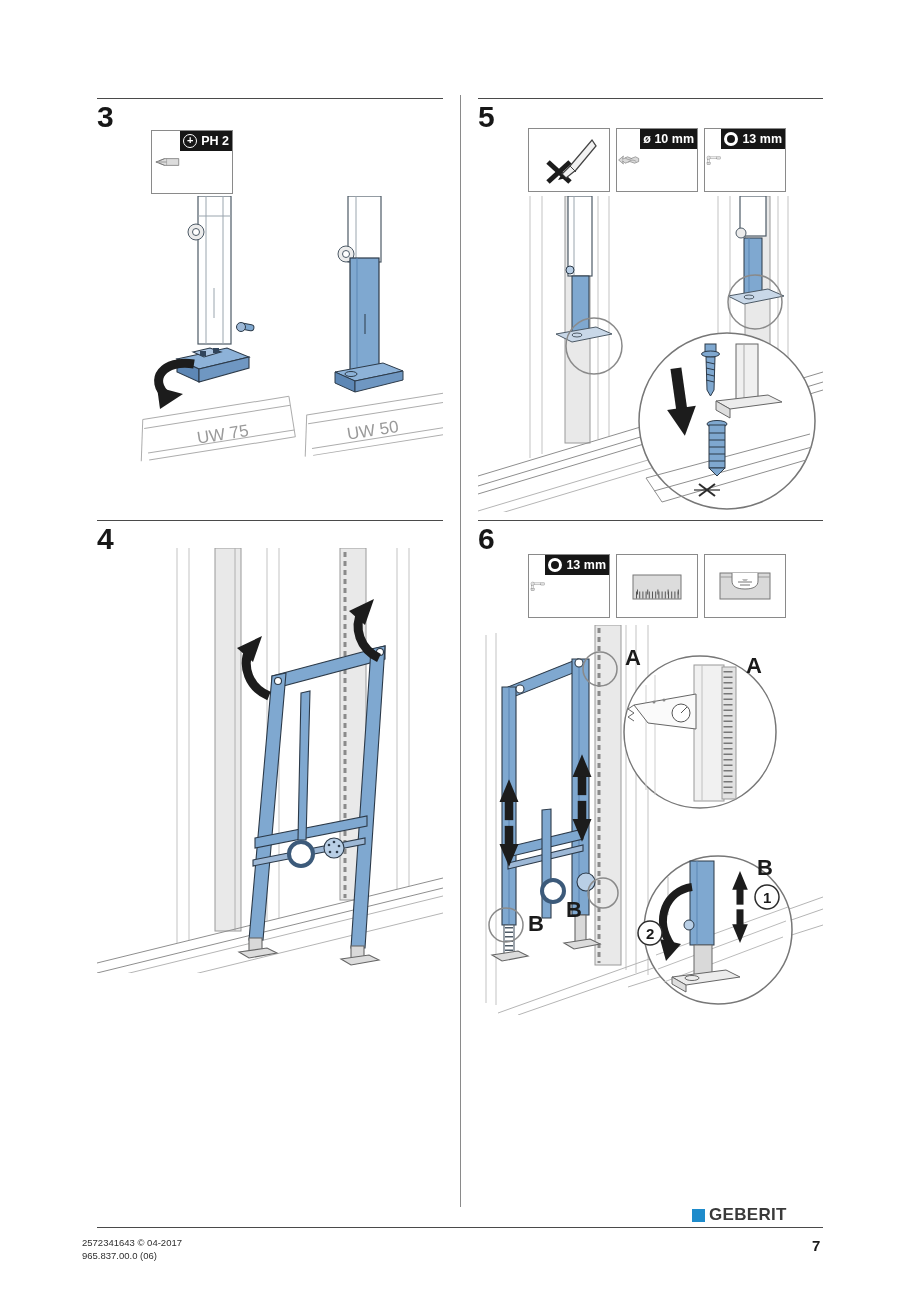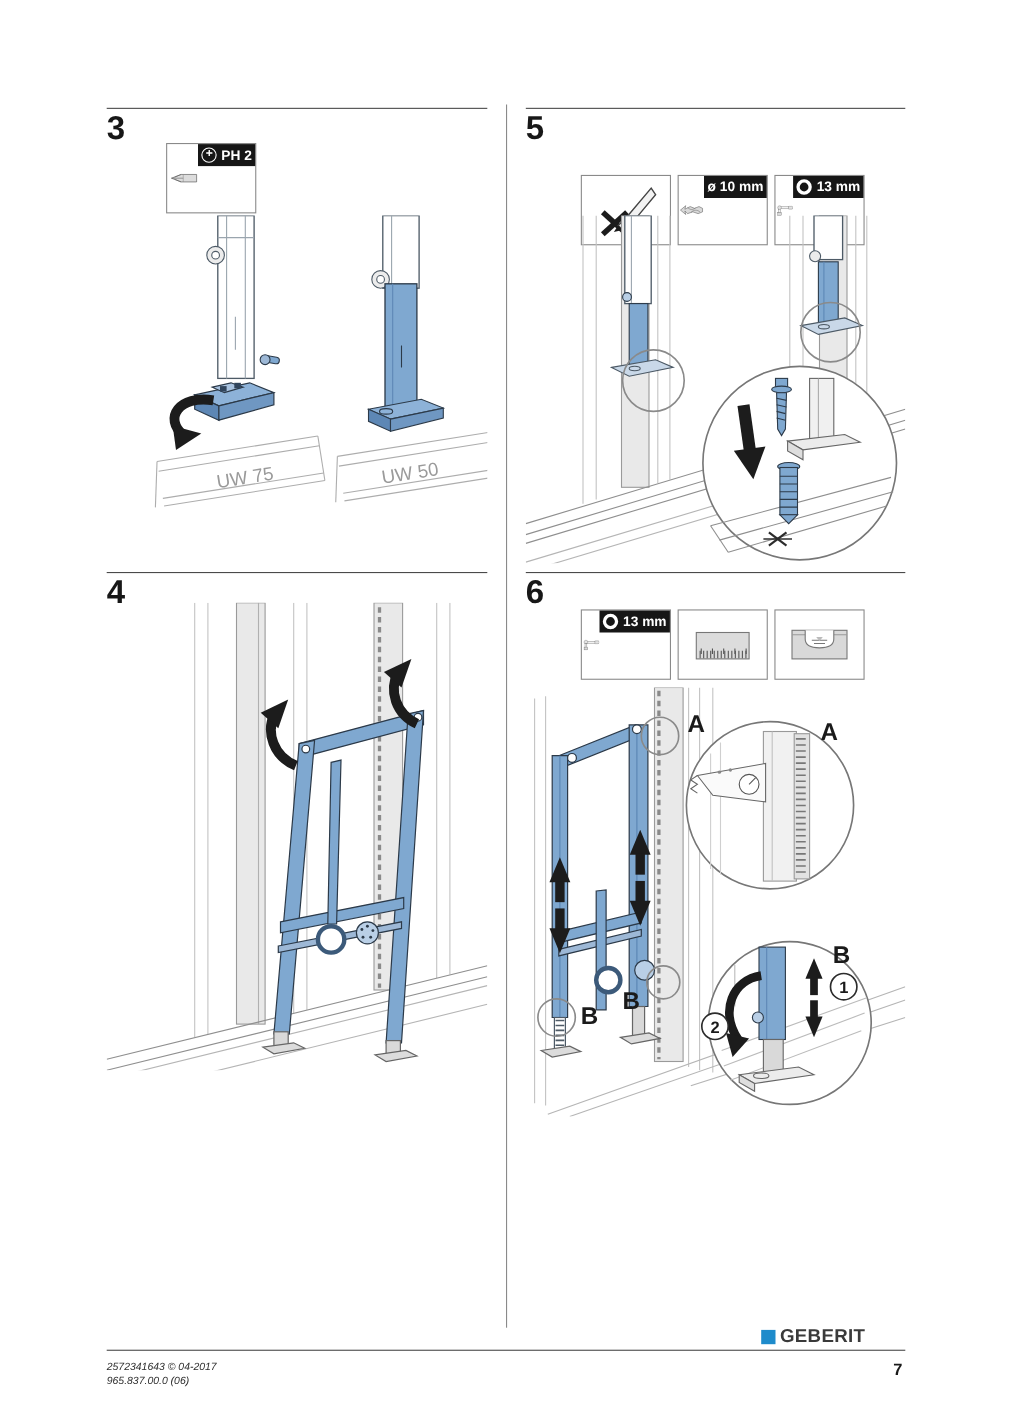--- a/index.html
+++ b/index.html
@@ -121,21 +121,21 @@
       <polygon points="238,176 286,167 306,175 258,185" fill="#8db2d8" stroke="#2c3a49"></polygon>
       <polygon points="238,176 258,185 258,196 238,187" fill="#5d87b5" stroke="#2c3a49"></polygon>
       <polygon points="258,185 306,175 306,184 258,196" fill="#6f97c2" stroke="#2c3a49"></polygon>
       <ellipse cx="254" cy="178" rx="6" ry="2.5" fill="none" stroke="#2c3a49"></ellipse>
     </g>
   </svg>
 
   <div class="rule" style="left:478px;top:98px;width:345px;"></div>
   <div class="secnum" style="left:478px;top:102px;">5</div>
 
-  <div class="tools" style="left:528px;top:128px;margin-top:31px;">
+  <div class="tools" style="left:528px;top:128px;">
     <div class="tool">
       <div class="ticon">
         <svg width="58" height="60" viewBox="0 0 58 60">
           <line x1="8" y1="32" x2="30" y2="52" stroke="#1c1c1c" stroke-width="5"></line>
           <line x1="8" y1="52" x2="30" y2="32" stroke="#1c1c1c" stroke-width="5"></line>
           <polygon points="22,44 30,36 52,10 56,16 36,40 26,48" fill="#f2f2f2" stroke="#444" stroke-width="1.3"></polygon>
           <polygon points="22,44 26,48 18,50" fill="#1c1c1c"></polygon>
           <line x1="30" y1="36" x2="36" y2="42" stroke="#444"></line>
         </svg>
       </div>
@@ -430,21 +430,21 @@
       </g>
       <circle cx="289" cy="272" r="12" fill="#ffffff" stroke="#2c2c2c" stroke-width="1.5"></circle>
       <text class="stepnum" x="285" y="278">1</text>
       <circle cx="172" cy="308" r="12" fill="#ffffff" stroke="#2c2c2c" stroke-width="1.5"></circle>
       <text class="stepnum" x="168" y="314">2</text>
     </g>
     <text class="callout" x="279" y="250">B</text>
   </svg>
 
   <div class="rule" style="left:97px;top:1227px;width:726px;"></div>
-  <div class="footer-left" style="left:97px;top:1236px;font-style:italic;">
+  <div class="footer-left" style="left:82px;top:1236px;">
     <div>2572341643 © 04-2017</div>
     <div>965.837.00.0 (06)</div>
   </div>
   <div class="brand" style="left:692px;top:1192px;margin-top:13px;">
     <span class="brand-square"></span>
     <span class="brand-text">GEBERIT</span>
   </div>
   <div class="pagenum" style="left:812px;top:1237px;">7</div>
 
 </div>

